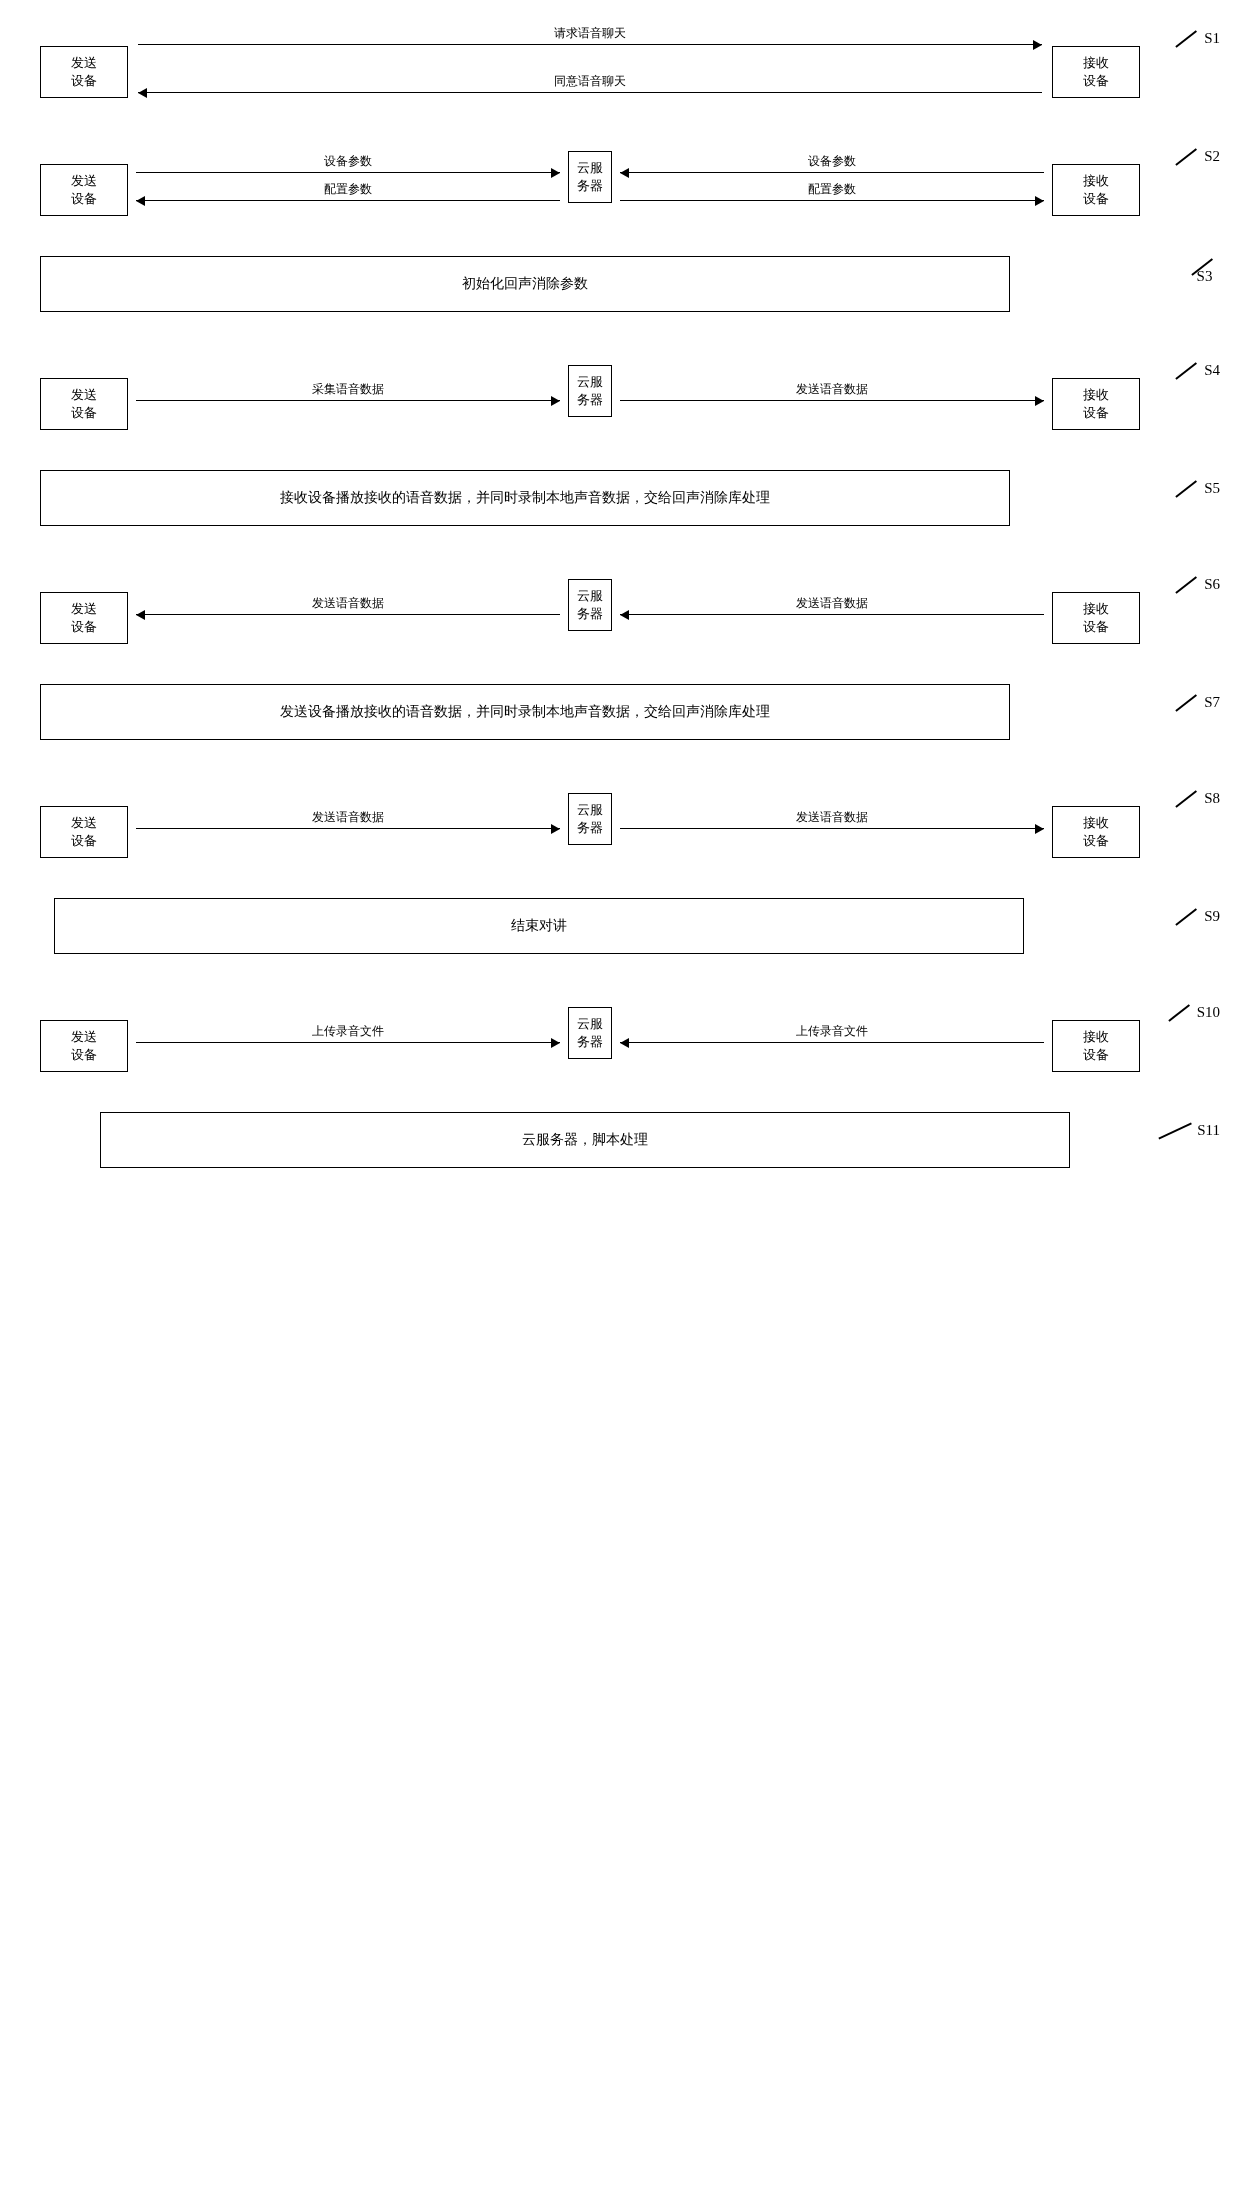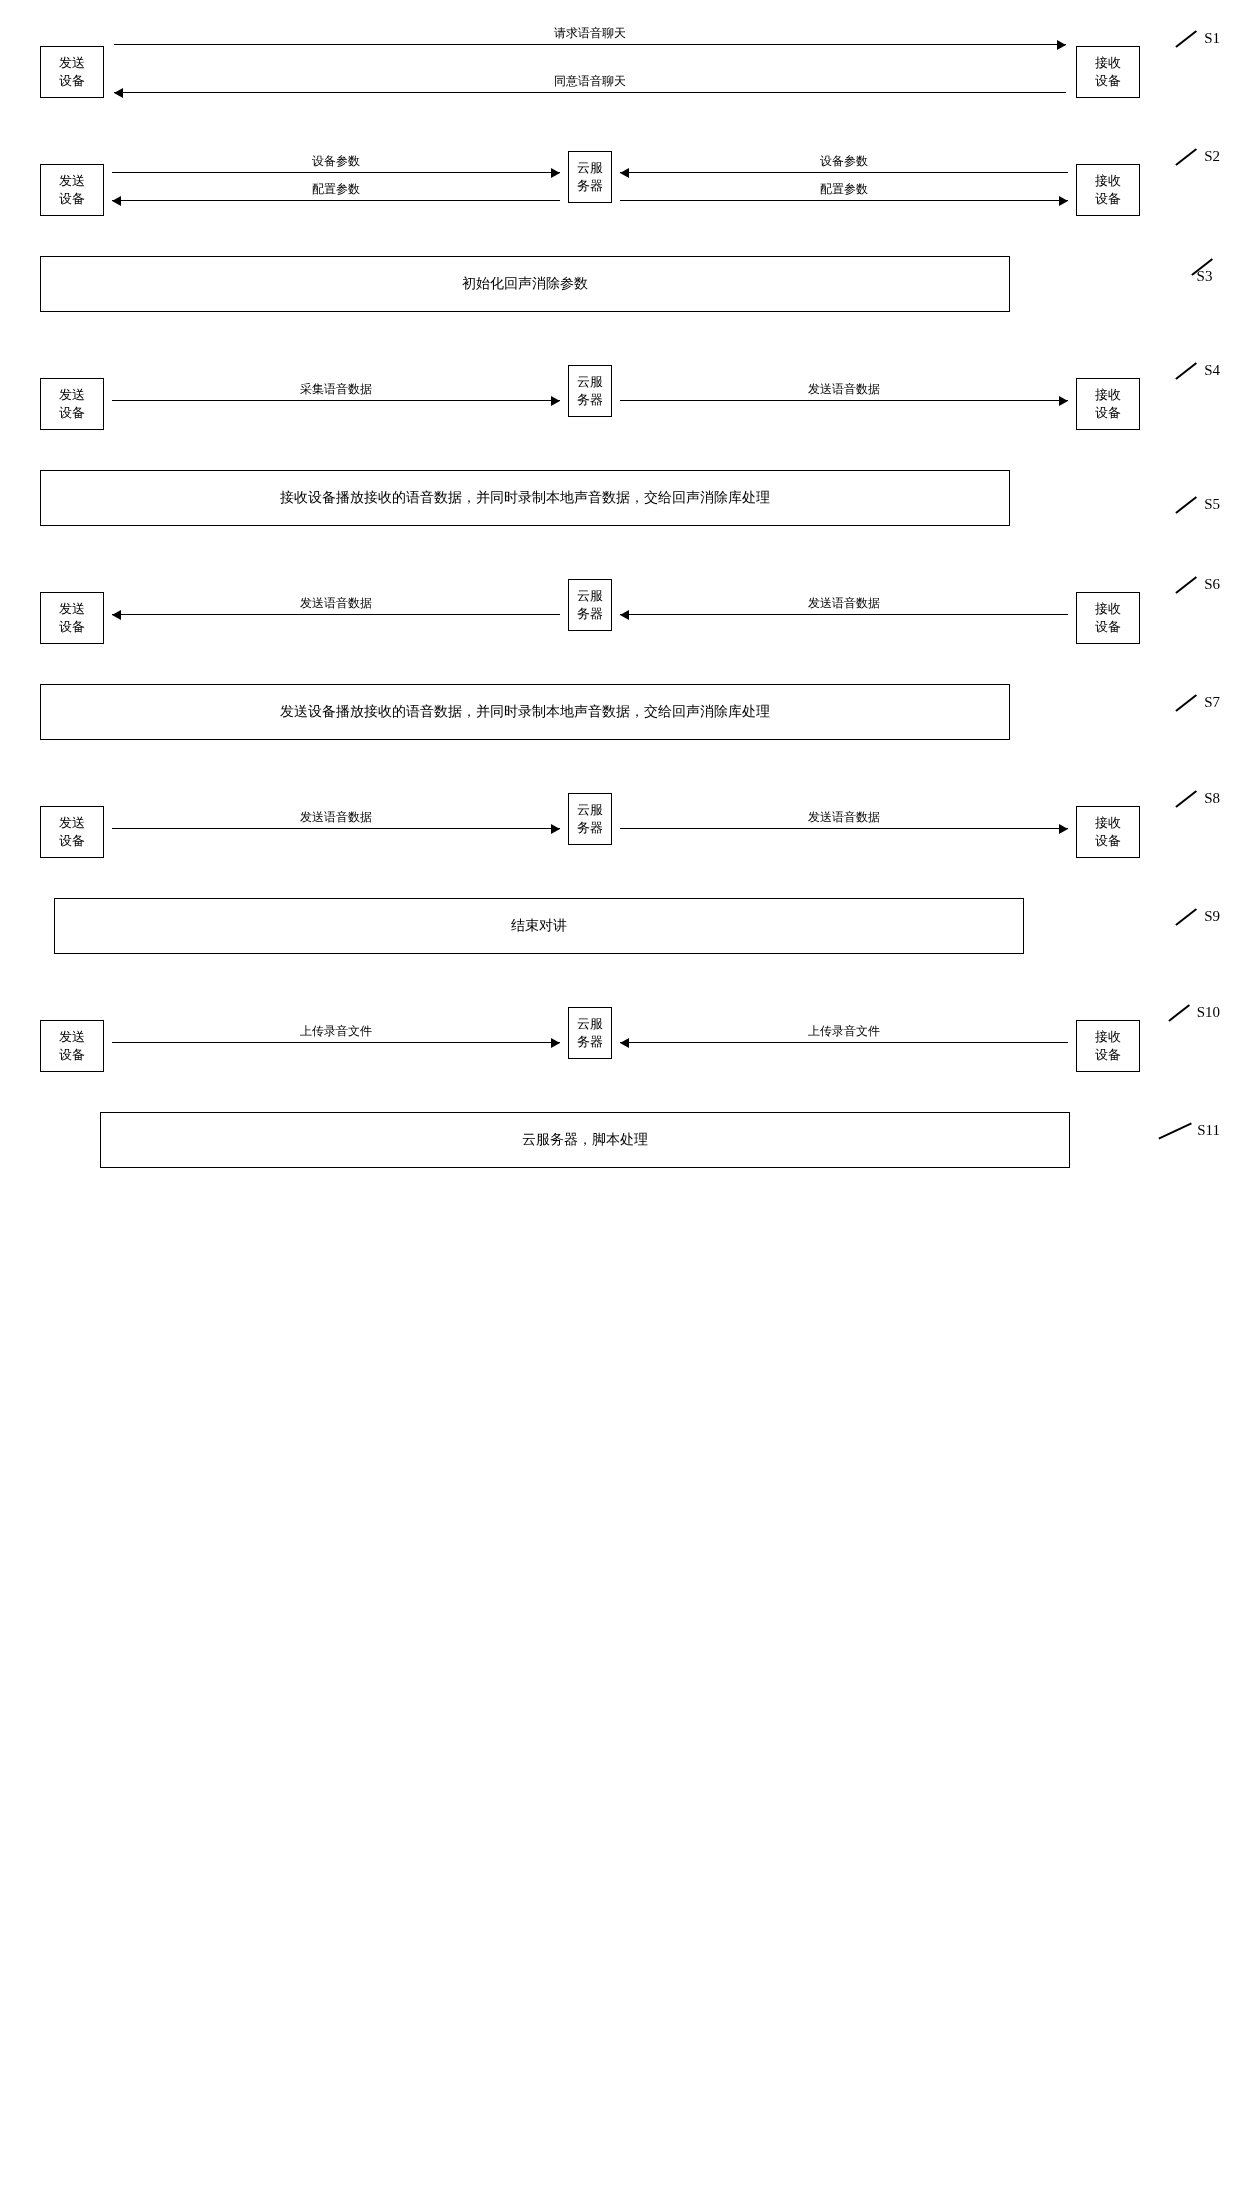--- a/index.html
+++ b/index.html
@@ -14,21 +14,21 @@
     }
     .diagram {
       display: flex;
       flex-direction: column;
       gap: 18px;
       position: relative;
     }
     
     .device-box {
       border: 1.5px solid #000;
-      width: 64px;
+      width: 88px;
       min-height: 52px;
       display: flex;
       align-items: center;
       justify-content: center;
       text-align: center;
       font-size: 13px;
       line-height: 1.4;
       flex-shrink: 0;
       margin-top: 26px;
     }
@@ -208,21 +208,21 @@
         <span>S4</span>
       </div>
     </div>
   </div>
 
   <div class="section">
     <div style="display:flex;align-items:center;width:1100px;position:relative;">
       <div class="wide-box" style="width:970px;">
         <span>接收设备播放接收的语音数据，并同时录制本地声音数据，交给回声消除库处理</span>
       </div>
-      <div style="position:absolute;right:-80px;top:26px;" class="step-tag">
+      <div style="position:absolute;right:-80px;top:10px;" class="step-tag">
         <div class="diagonal-line"></div>
         <span>S5</span>
       </div>
     </div>
   </div>
 
   <div class="section">
     <div style="display:flex;align-items:center;width:1100px;position:relative;">
       <div class="device-box">发送<br>设备</div>
       <div style="flex:1;display:flex;flex-direction:column;gap:8px;padding:0 8px;">

